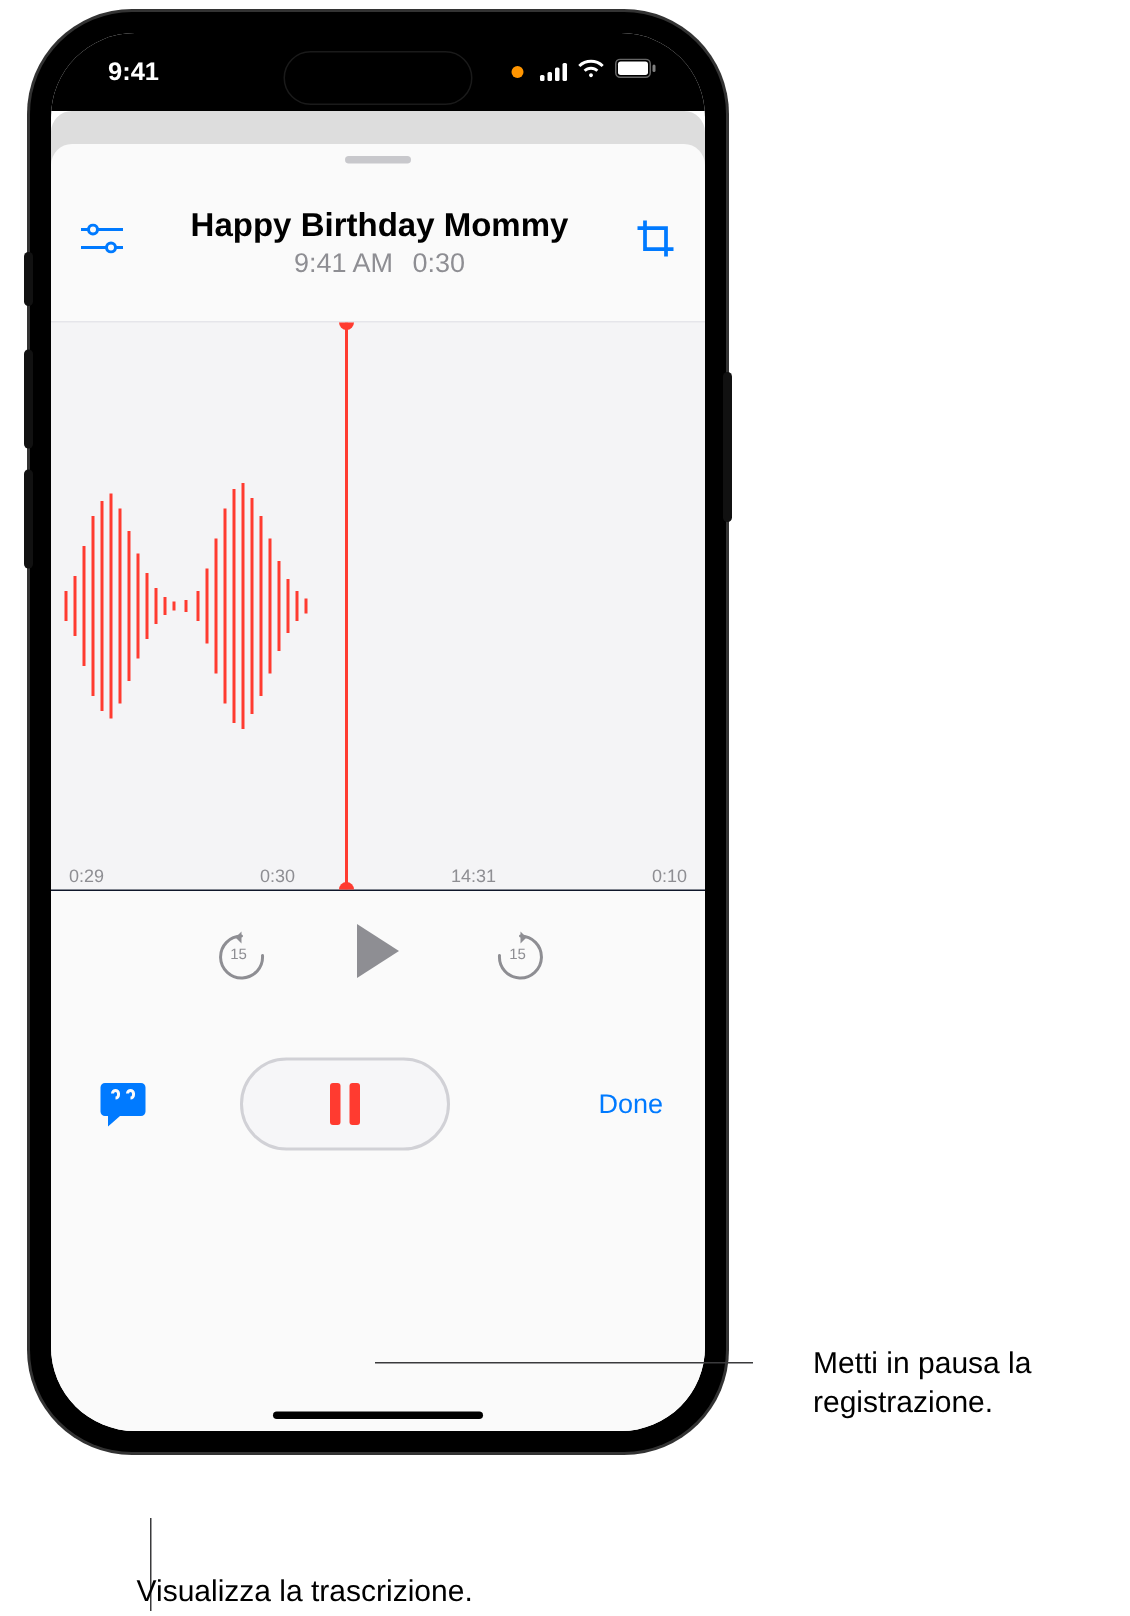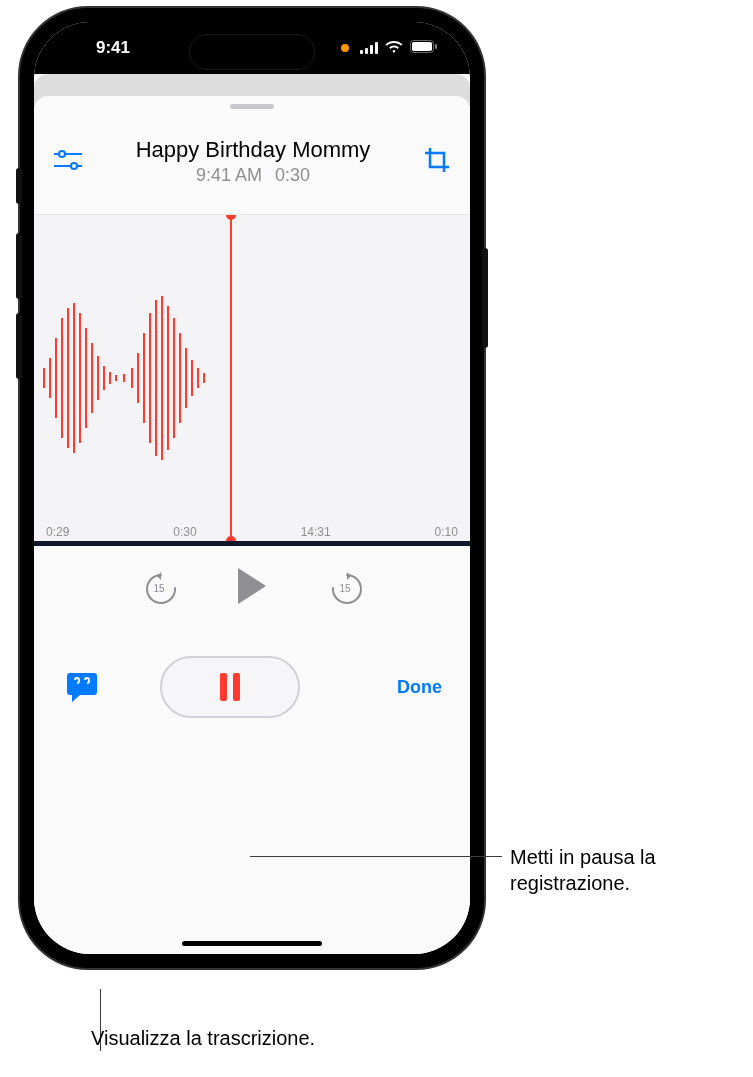--- a/index.html
+++ b/index.html
@@ -44,21 +44,20 @@
     align-items: center;
     justify-content: space-between;
     padding: 0 32px 0 38px;
     background: #000;
     color: #fff;
     position: relative;
   }
   .status-time {
     font-size: 17px;
     font-weight: 600;
-    margin-left: 24px;
   }
   .dynamic-island {
     position: absolute;
     left: 50%;
     top: 12px;
     transform: translateX(-50%);
     width: 126px;
     height: 36px;
     background: #000;
     border-radius: 20px;
@@ -109,35 +108,35 @@
   .header-row {
     display: flex;
     align-items: center;
     justify-content: space-between;
     padding: 28px 20px 0 20px;
   }
   .settings-icon svg, .crop-icon svg { stroke: #007aff; fill: none; }
   .title-block { text-align: center; flex: 1; }
   .rec-title {
     font-size: 22px;
-    font-weight: 400;
+    font-weight: 700;
     color: #000;
   }
   .rec-subtitle {
     font-size: 18px;
     color: #8e8e93;
     margin-top: 2px;
   }
   .rec-subtitle span { margin: 0 4px; }
   .waveform-area {
     margin-top: 28px;
-    height: 332px;
+    height: 380px;
     background: #f4f4f6;
     border-top: 1px solid #e5e5ea;
-    border-bottom: 5px solid #0f172a;
+    border-bottom: 1px solid #0f172a;
     position: relative;
     overflow: hidden;
   }
   .wave-svg {
     position: absolute;
     left: 0;
     top: 50%;
     transform: translateY(-50%);
     width: 200px;
     height: 200px;
@@ -218,21 +217,21 @@
     border: 2.5px solid #d1d1d6;
     background: #f6f6f8;
     display: flex;
     align-items: center;
     justify-content: center;
   }
   .pause-btn svg { fill: #ff3b30; }
   .done-btn {
     color: #007aff;
     font-size: 18px;
-    font-weight: 700;
+    font-weight: 400;
     margin-left: 40px;
   }
   .home-indicator {
     position: absolute;
     bottom: 8px;
     left: 50%;
     transform: translateX(-50%);
     width: 140px;
     height: 5px;
     background: #000;
@@ -245,23 +244,23 @@
     align-items: flex-start;
     color: #000;
     font-size: 20px;
     line-height: 1.3;
   }
   .callout-line {
     border-top: 1px solid #3a3a3c;
     height: 1px;
   }
   .callout-text { white-space: pre-line; }
-  .callout1 { left: 250px; top: 844px; }
+  .callout1 { left: 250px; top: 896px; gap: 32px; }
   .callout1 .callout-line { width: 252px; margin-top: 12px; margin-right: 8px; }
-  .callout2 { left: 60px; top: 977px; align-items: flex-end; padding-left: 40px; }
+  .callout2 { left: 60px; top: 1000px; align-items: flex-end; padding-left: 40px; }
   .callout2-line-v {
     width: 1px; height: 62px; background: #3a3a3c; margin-right: 0;
   }
   .callout2 .callout-text { margin-left: -10px; margin-top: 48px; }
 </style>
 </head>
 <body>
 
 <div class="phone-frame">
   <div class="side-btn left1"></div>

